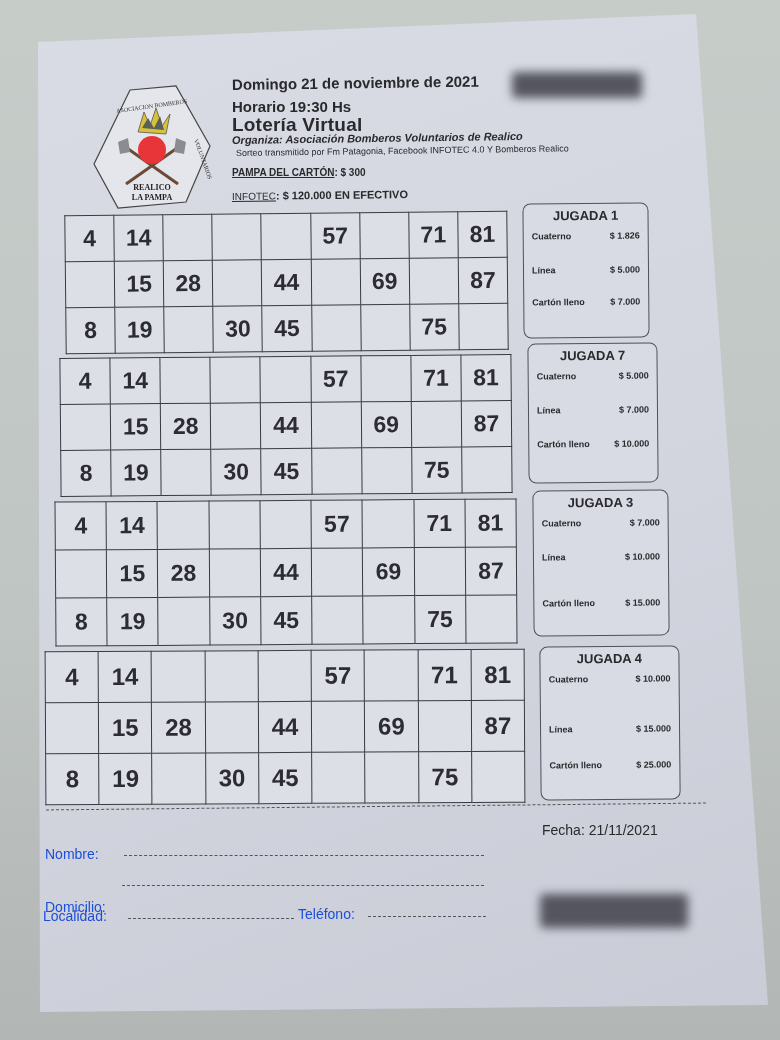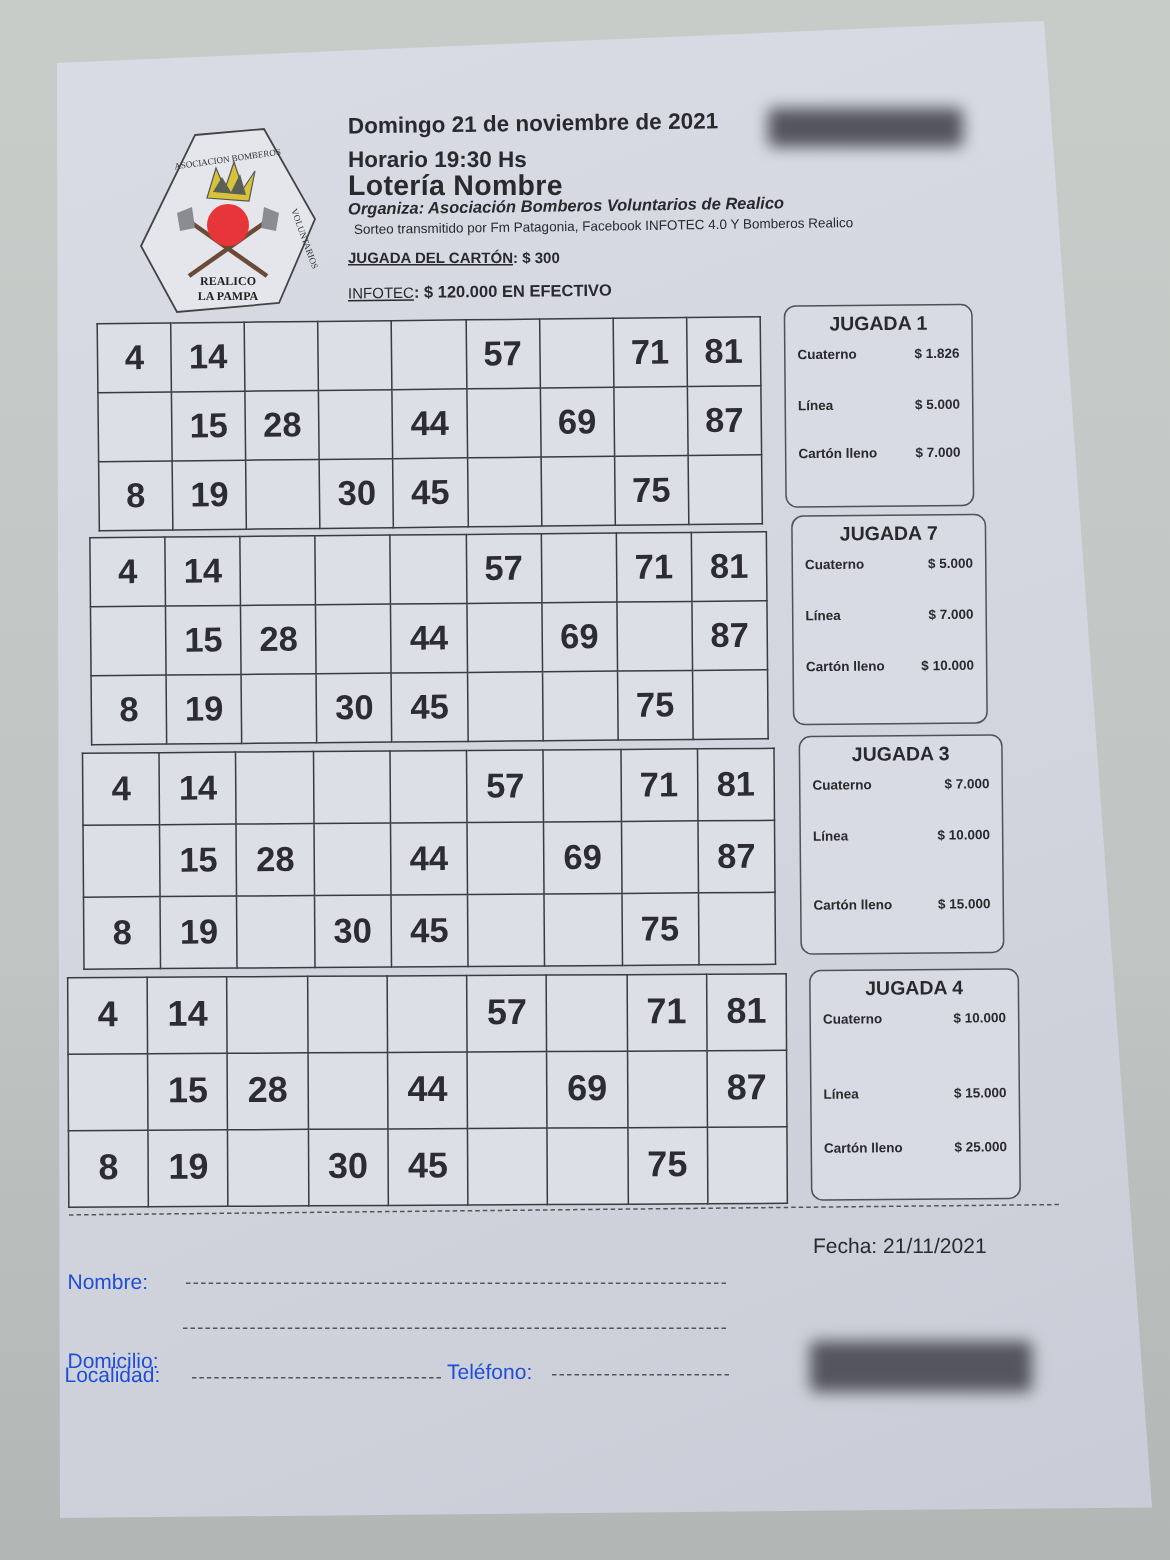--- a/index.html
+++ b/index.html
@@ -85,24 +85,24 @@
   <polygon points="94,58 84,54 82,68 92,70" fill="#8a8c92"></polygon>
   <polygon points="46,48 52,28 58,42 64,24 70,42 78,30 74,50" fill="#d8c23a" stroke="#555" stroke-width="0.8"></polygon>
   <polygon points="50,44 56,34 62,44 68,32 72,46" fill="#5a6058"></polygon>
   <circle cx="60" cy="66" r="14" fill="#e8353a"></circle>
   <text x="60" y="106" font-size="8" font-weight="bold" text-anchor="middle" fill="#222" font-family="Liberation Serif, serif">REALICO</text>
   <text x="60" y="116" font-size="8" font-weight="bold" text-anchor="middle" fill="#222" font-family="Liberation Serif, serif">LA PAMPA</text>
 </svg>
 
 <div class="abs h-date">Domingo 21 de noviembre de 2021</div>
 <div class="abs h-time">Horario 19:30 Hs</div>
-<div class="abs h-title">Lotería Nombre</div>
+<div class="abs h-title">Lotería Virtual</div>
 <div class="abs h-org">Organiza: Asociación Bomberos Voluntarios de Realico</div>
 <div class="abs h-broadcast">Sorteo transmitido por Fm Patagonia, Facebook INFOTEC 4.0 Y Bomberos Realico</div>
-<div class="abs h-price"><span class="u">JUGADA DEL CARTÓN</span><span>: $ 300</span></div>
+<div class="abs h-price"><span class="u">PAMPA DEL CARTÓN</span><span>: $ 300</span></div>
 <div class="abs h-prize"><span class="u">INFOTEC</span><span>: $ 120.000 EN EFECTIVO</span></div>
 <div class="abs redact redact-top"></div>
 
 <table class="abs card card1">
   <tbody>
       <tr>
         <td>4</td>
         <td>14</td>
         <td></td>
         <td></td>

